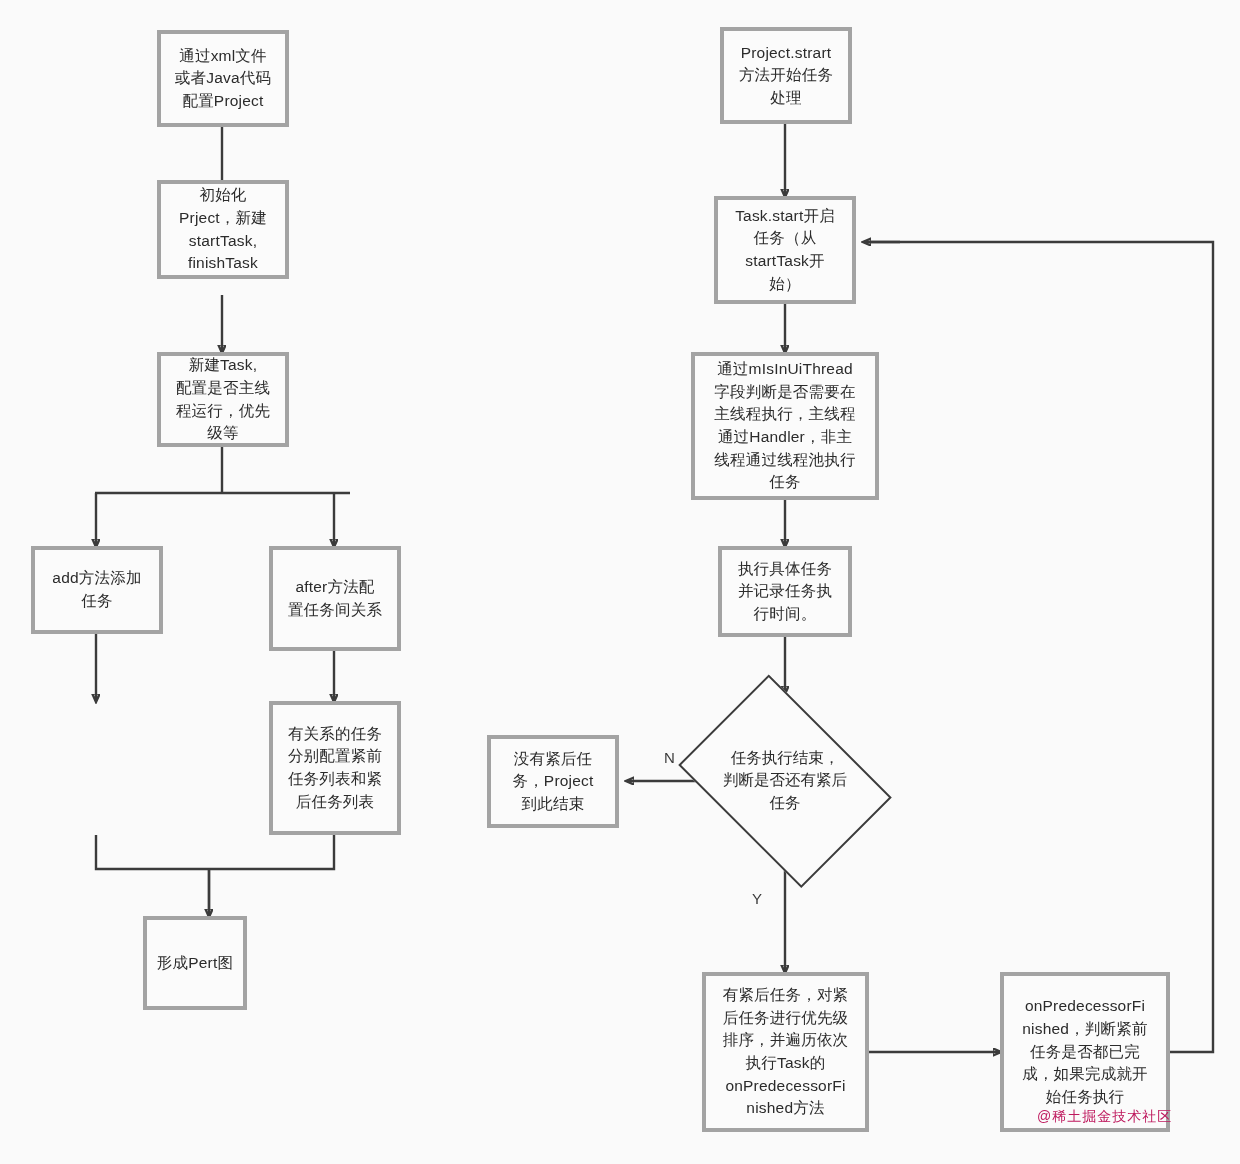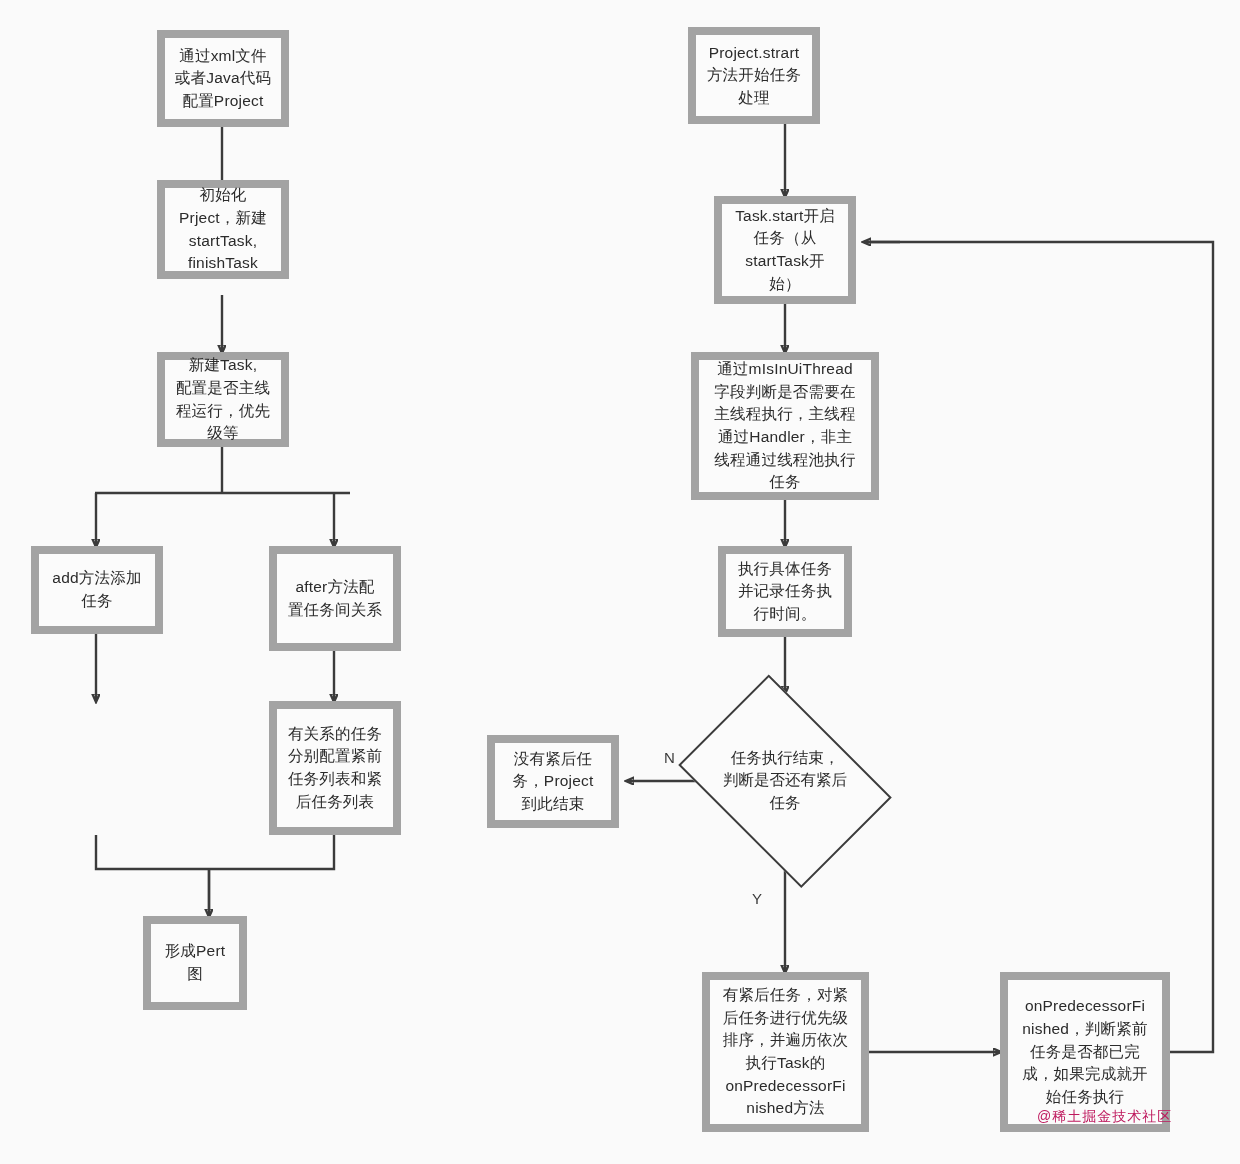--- a/index.html
+++ b/index.html
@@ -12,21 +12,21 @@
     width: 1240px;
     height: 1164px;
     background: #fafafa;
     font-family: "Liberation Sans", "DejaVu Sans", sans-serif;
     overflow: hidden;
   }
   .node {
     position: absolute;
     box-sizing: border-box;
     background: #fbfbfb;
-    border: 8px solid #a3a3a3;
+    border: 4px solid #a3a3a3;
     display: flex;
     align-items: center;
     justify-content: center;
     text-align: center;
     color: #2b2b2b;
     font-size: 15.5px;
     line-height: 1.46;
     padding: 4px 6px;
     letter-spacing: 0.2px;
   }
@@ -167,21 +167,21 @@
     <span class="txt">有关系的任务
 分别配置紧前
 任务列表和紧
 后任务列表</span>
   </div>
 
   <div class="node" style="left:143px; top:916px; width:104px; height:94px;">
     <span class="txt">形成Pert图</span>
   </div>
 
-  <div class="node" style="left:688px; top:27px; width:132px; height:97px;">
+  <div class="node" style="left:720px; top:27px; width:132px; height:97px;">
     <span class="txt">Project.strart
 方法开始任务
 处理</span>
   </div>
 
   <div class="node" style="left:714px; top:196px; width:142px; height:108px;">
     <span class="txt">Task.start开启
 任务（从
 startTask开
 始）</span>

